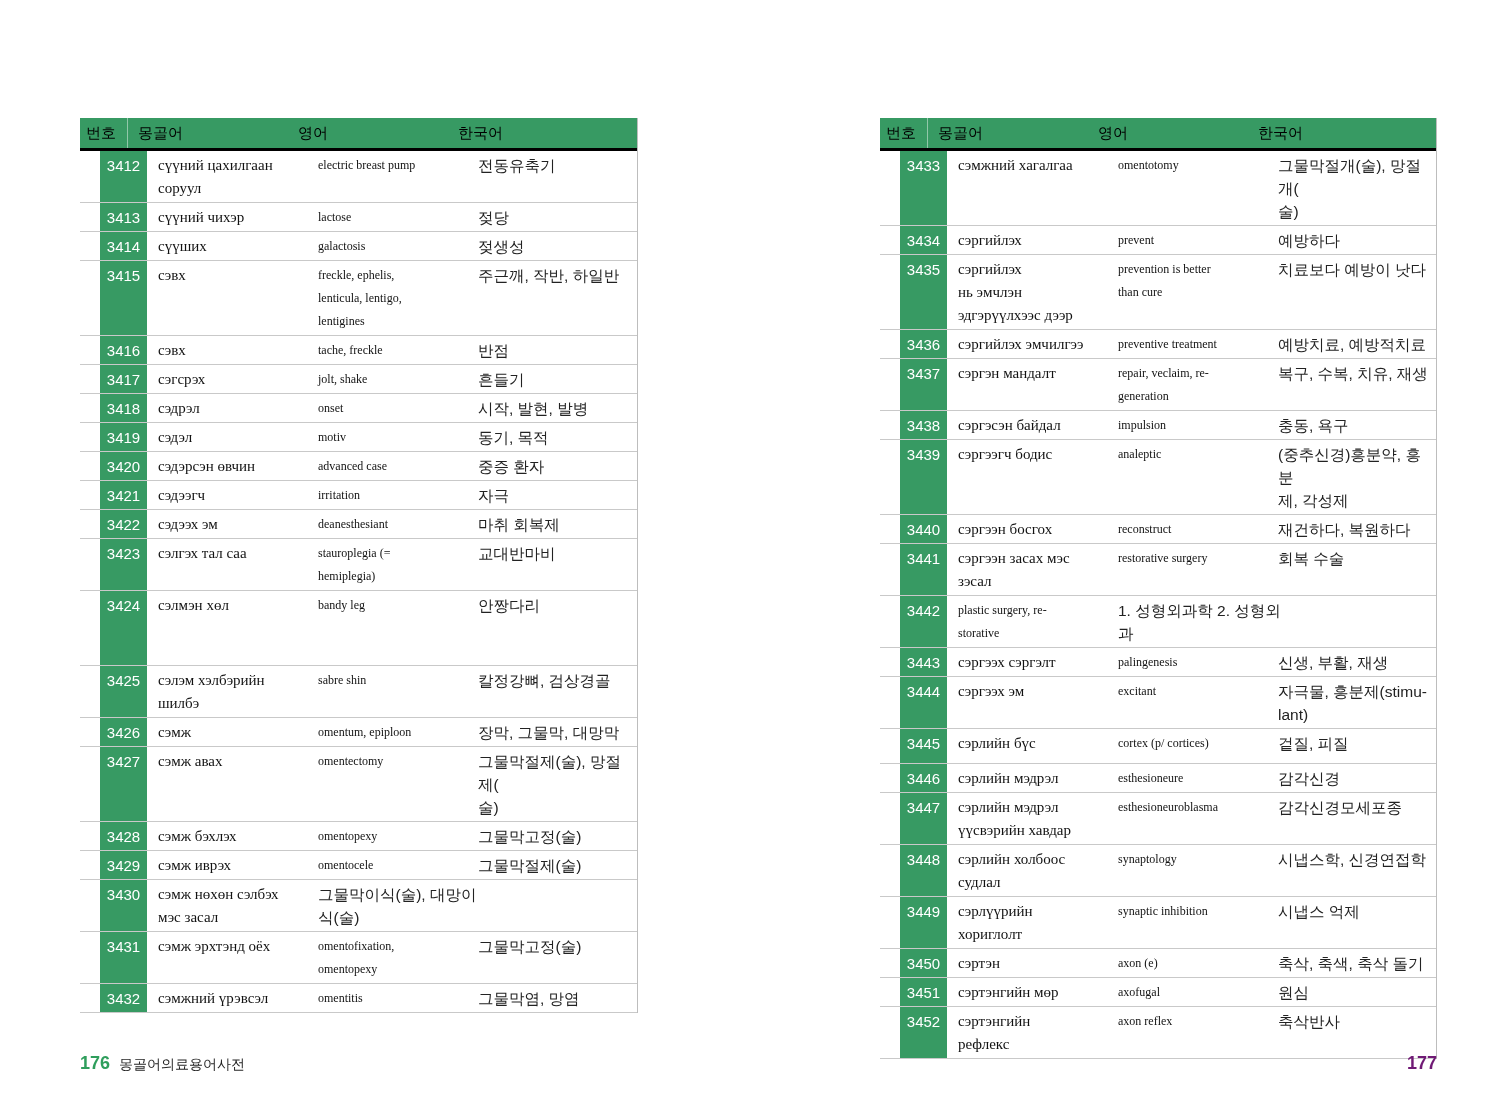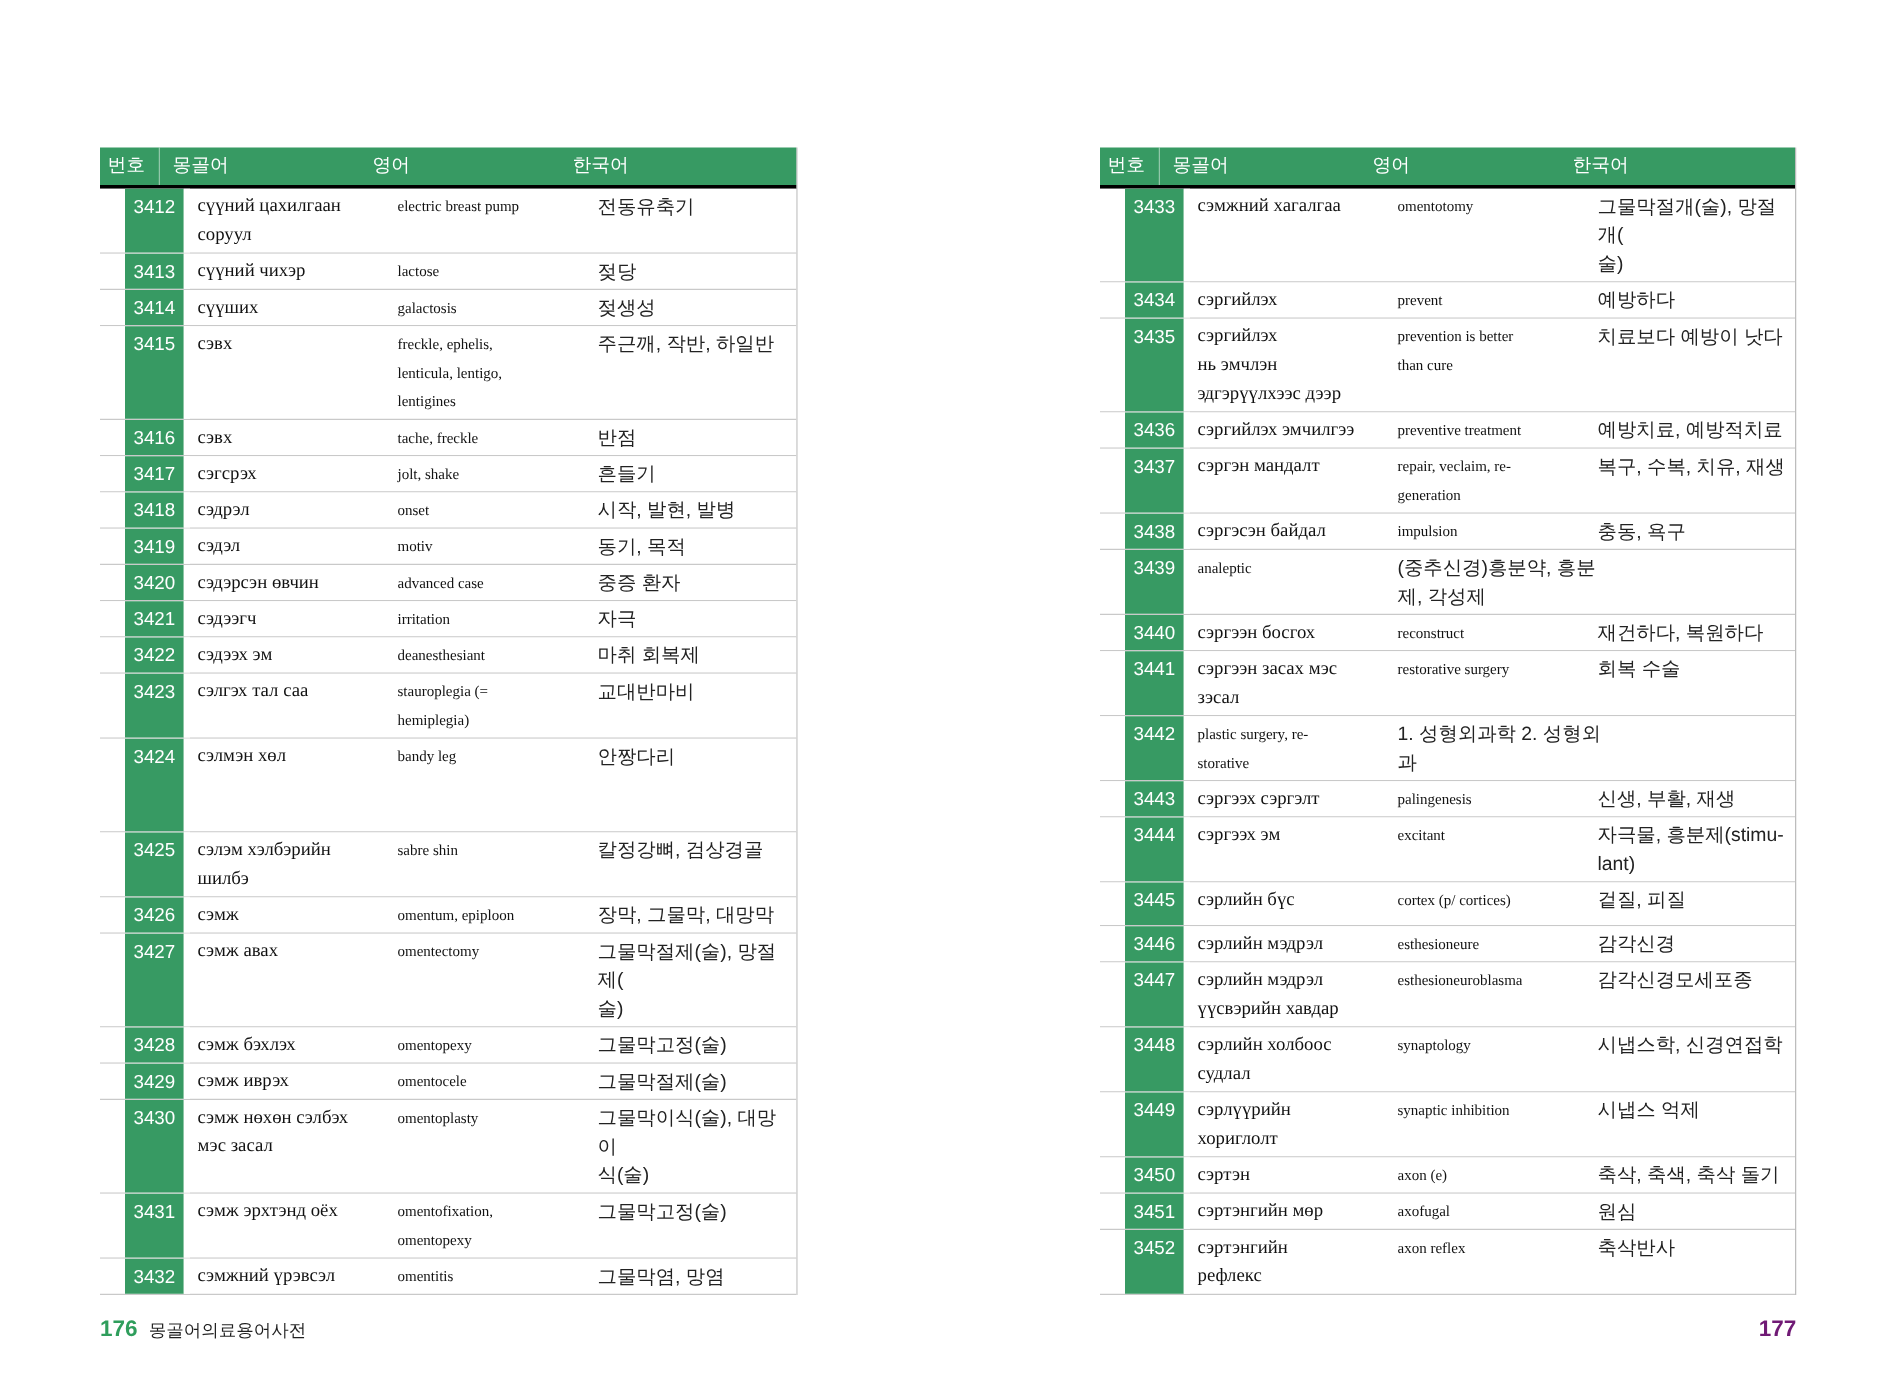--- a/index.html
+++ b/index.html
@@ -4,21 +4,21 @@
 <style>
   * { margin:0; padding:0; box-sizing:border-box; }
   html,body { width:1512px; height:1111px; background:#ffffff; overflow:hidden;
               font-family:"Liberation Sans", sans-serif; }
   .page { position:relative; width:1512px; height:1111px; background:#fff; }
 
   .dict-table { position:absolute; top:118px; border-right:1px solid #bdbdbd; }
   .dict-table.left  { left:80px;  width:558px; }
   .dict-table.right { left:880px; width:557px; }
 
-  .thead { display:flex; height:30px; background:#379a63; color:#ffffff; }
+  .thead { display:flex; height:30px; background:#379a63; color:#000000; }
   .thead .h { font-size:15px; line-height:30px; padding-left:6px; white-space:nowrap; }
   .thead .h-num { width:47px; }
   .thead .h-gap { width:5px; border-left:1px solid rgba(255,255,255,.45); }
   .thead .h-mn  { width:160px; }
   .thead .h-en  { width:160px; }
   .thead .h-ko  { flex:1; }
 
   .black-line { height:3px; background:#000000; }
 
   .trow { display:flex; border-bottom:1px solid #c9c9c9; background:#fff;padding-left:20px; }
@@ -181,21 +181,20 @@
           <div class="gap"></div>
           <div class="cell mn">сэмж иврэх</div>
           <div class="cell en">omentocele</div>
           <div class="cell ko">그물막절제(술)</div>
         </div>
         <div class="trow">
           <div class="num">3430</div>
           <div class="gap"></div>
           <div class="cell mn">сэмж нөхөн сэлбэх
 мэс засал</div>
-          <div class="cell en">omentoplasty</div>
           <div class="cell ko">그물막이식(술), 대망이
 식(술)</div>
         </div>
         <div class="trow">
           <div class="num">3431</div>
           <div class="gap"></div>
           <div class="cell mn">сэмж эрхтэнд оёх</div>
           <div class="cell en">omentofixation,
 omentopexy</div>
           <div class="cell ko">그물막고정(술)</div>
@@ -263,20 +262,21 @@
         <div class="trow">
           <div class="num">3438</div>
           <div class="gap"></div>
           <div class="cell mn">сэргэсэн байдал</div>
           <div class="cell en">impulsion</div>
           <div class="cell ko">충동, 욕구</div>
         </div>
         <div class="trow">
           <div class="num">3439</div>
           <div class="gap"></div>
+          <div class="cell mn">сэргээгч бодис</div>
           <div class="cell en">analeptic</div>
           <div class="cell ko">(중추신경)흥분약, 흥분
 제, 각성제</div>
         </div>
         <div class="trow">
           <div class="num">3440</div>
           <div class="gap"></div>
           <div class="cell mn">сэргээн босгох</div>
           <div class="cell en">reconstruct</div>
           <div class="cell ko">재건하다, 복원하다</div>

